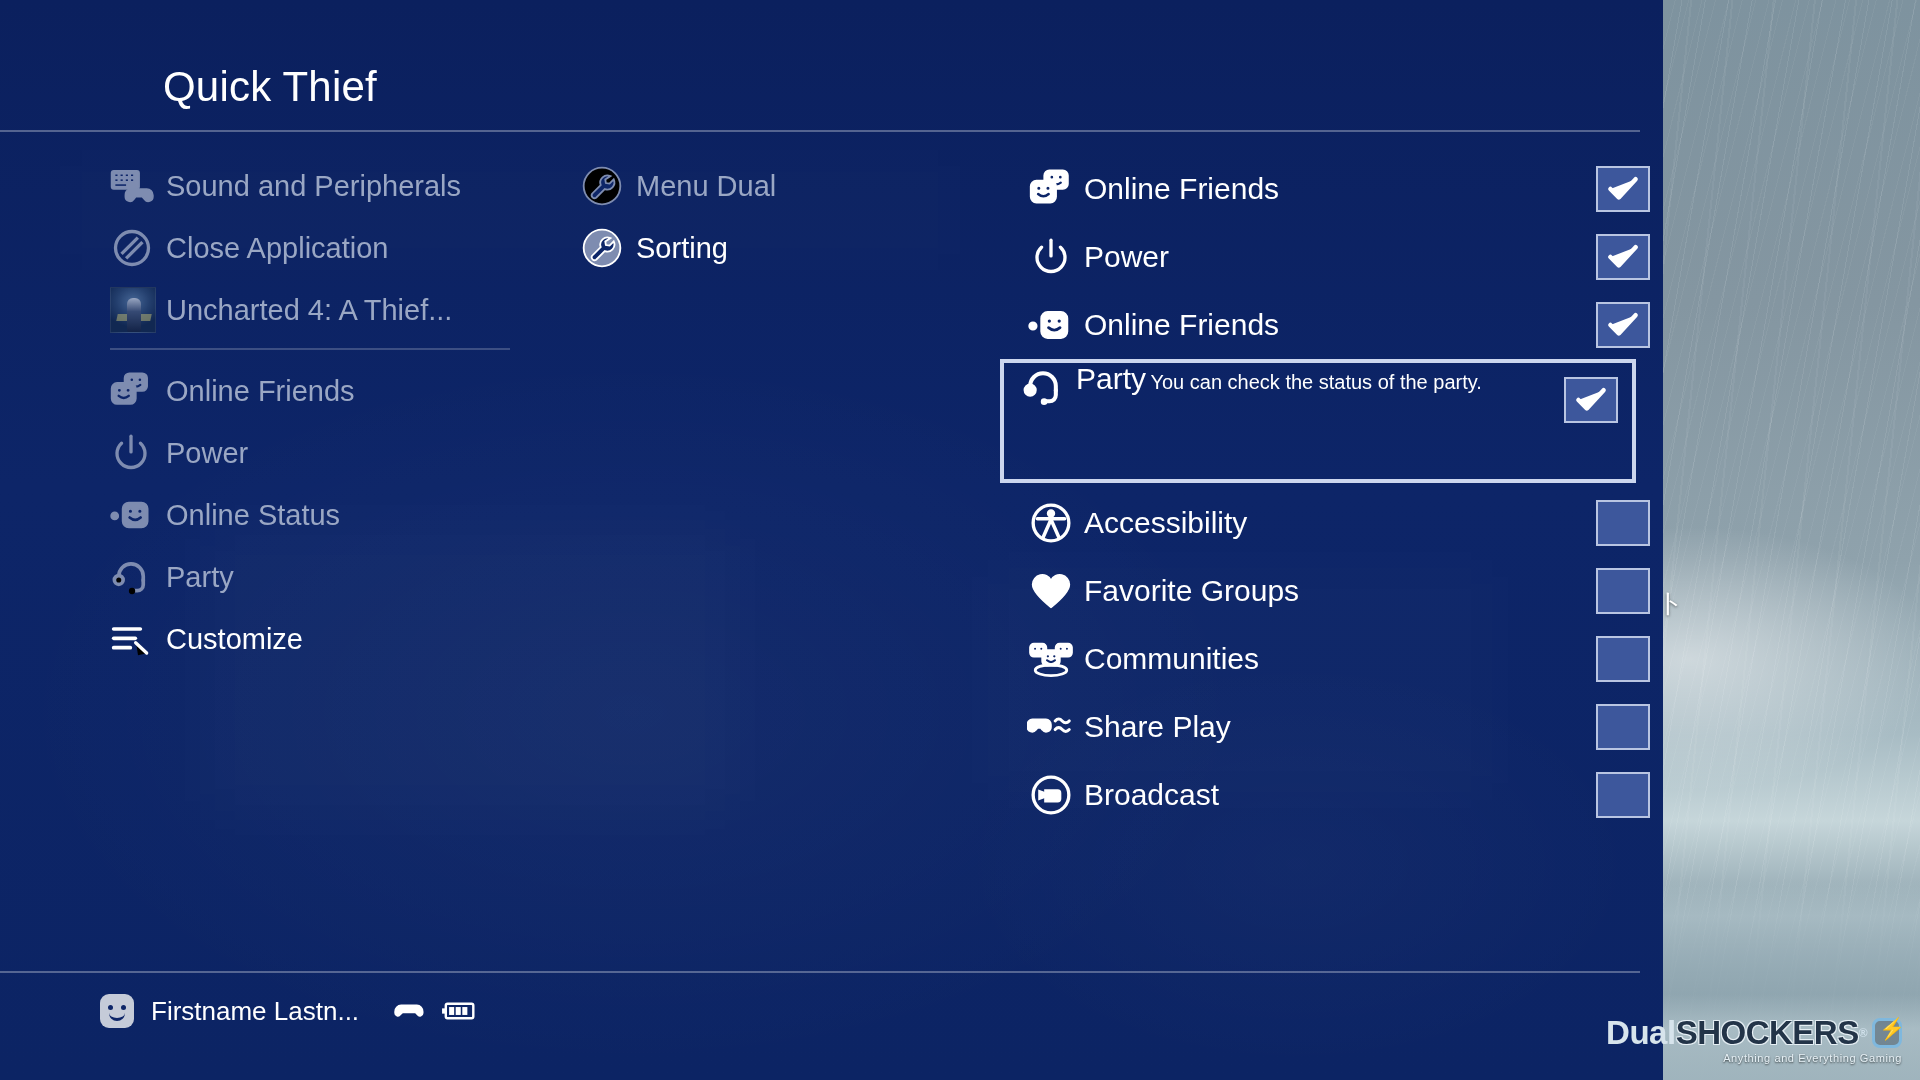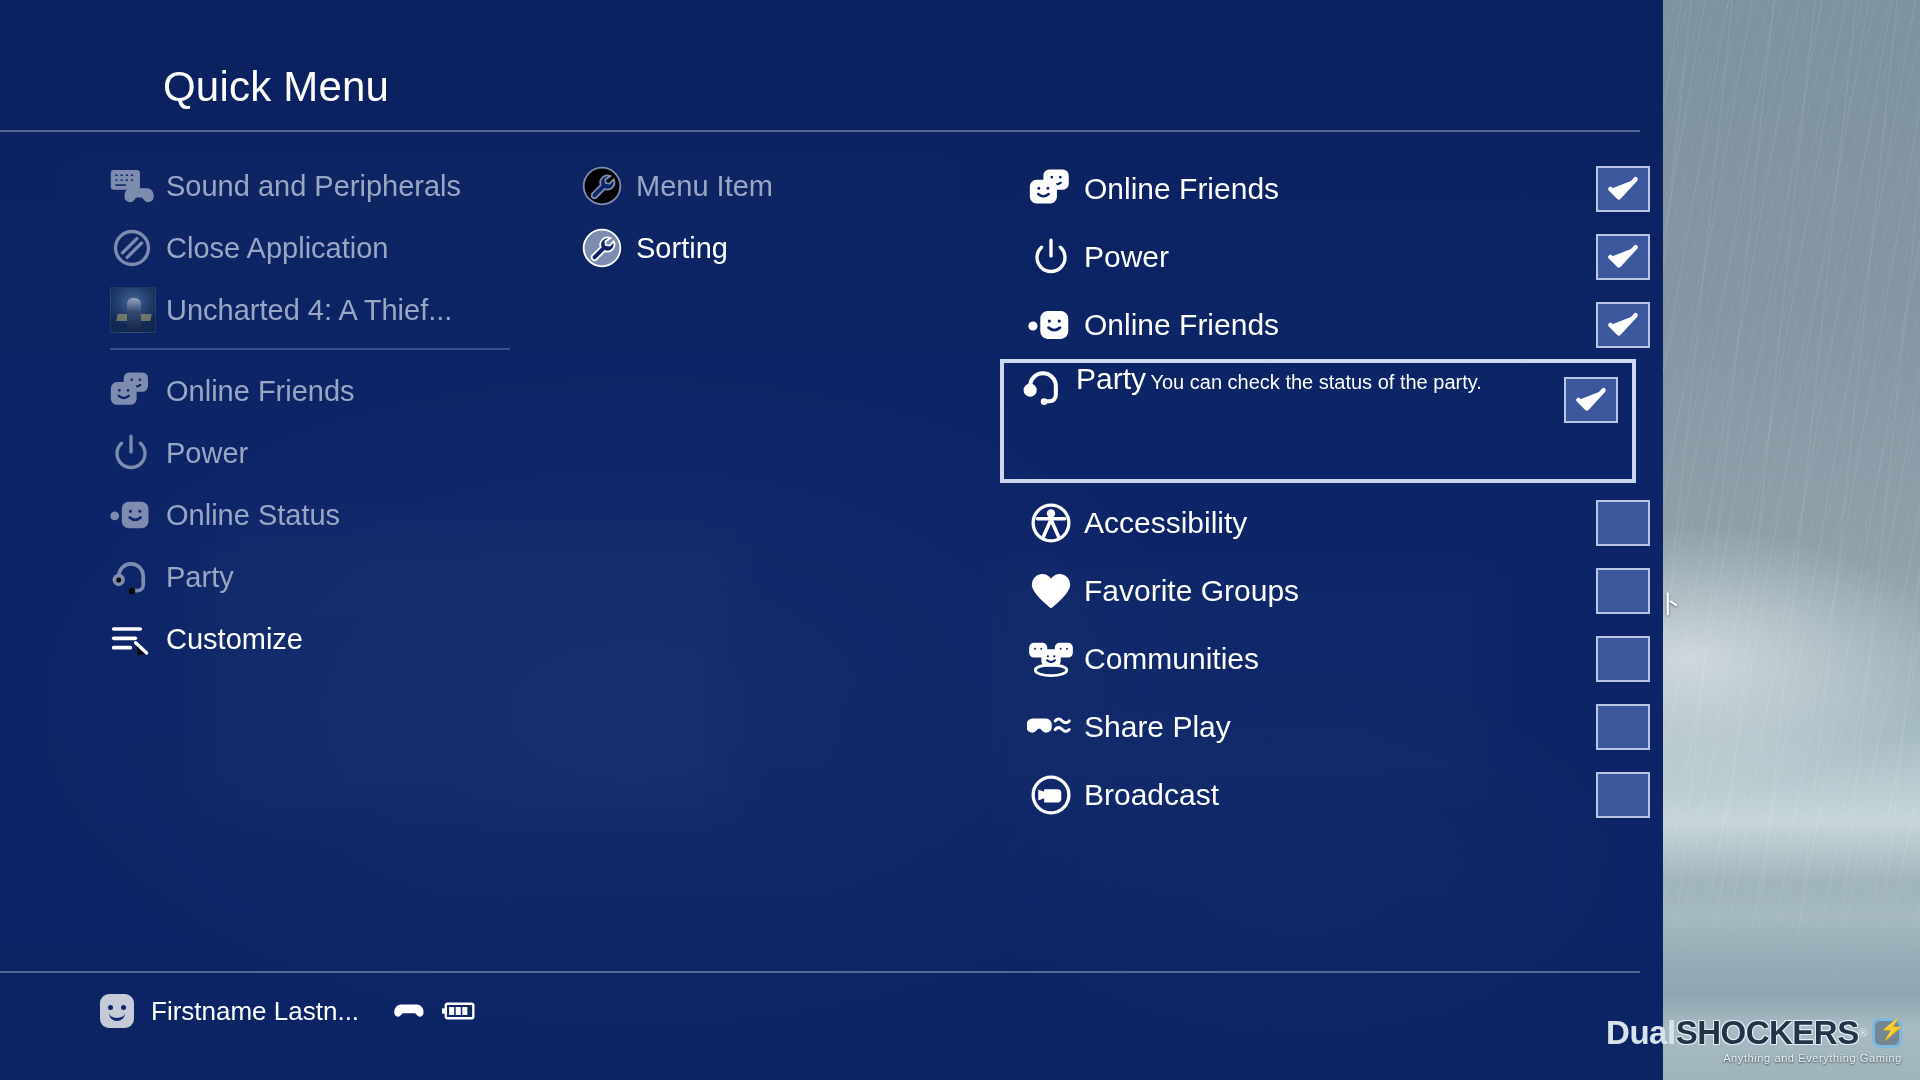--- a/index.html
+++ b/index.html
@@ -292,21 +292,21 @@
     <div class="ridge2"></div>
   </div>
   <div class="bg-jp-text">ット</div>
 
   <div class="menu-panel">
     <div class="panel-faint-a"></div>
     <div class="panel-faint-b"></div>
     <div class="panel-faint-c"></div>
   </div>
 
-  <div class="qm-title">Quick Menu</div>
+  <div class="qm-title">Quick Thief</div>
   <div class="header-rule"></div>
   <div class="footer-rule"></div>
 
   <div class="col col-left">
 
     <div class="mi dim">
       <span class="ic">
         <svg width="46" height="40" viewBox="0 0 30 24" stroke="none">
           <rect x="1" y="2" width="18" height="12" rx="1.5"></rect>
           <rect x="3" y="4" width="2.4" height="2" fill="#0d2568"></rect>
@@ -411,21 +411,21 @@
 
   <div class="col col-mid">
 
     <div class="mi dim">
       <span class="ic">
         <svg width="44" height="44" viewBox="0 0 24 24" stroke="none">
           <circle cx="12" cy="12" r="10" fill="currentColor"></circle>
           <path d="M16.6 6.6 a3.9 3.9 0 0 0 -5.3 4.9 L6.6 16.2 a1.6 1.6 0 0 0 2.2 2.2 l4.7 -4.7 a3.9 3.9 0 0 0 4.9 -5.3 l-2.3 2.3 l-2 -.3 l-.3 -2 z" fill="#0d2568"></path>
         </svg>
       </span>
-      <span class="lbl">Menu Item</span>
+      <span class="lbl">Menu Dual</span>
     </div>
 
     <div class="mi bright">
       <span class="ic">
         <svg width="44" height="44" viewBox="0 0 24 24" stroke="none">
           <circle cx="12" cy="12" r="10" fill="#7e8cb0"></circle>
           <path d="M16.6 6.6 a3.9 3.9 0 0 0 -5.3 4.9 L6.6 16.2 a1.6 1.6 0 0 0 2.2 2.2 l4.7 -4.7 a3.9 3.9 0 0 0 4.9 -5.3 l-2.3 2.3 l-2 -.3 l-.3 -2 z" fill="#0d2568"></path>
         </svg>
       </span>
       <span class="lbl">Sorting</span>

